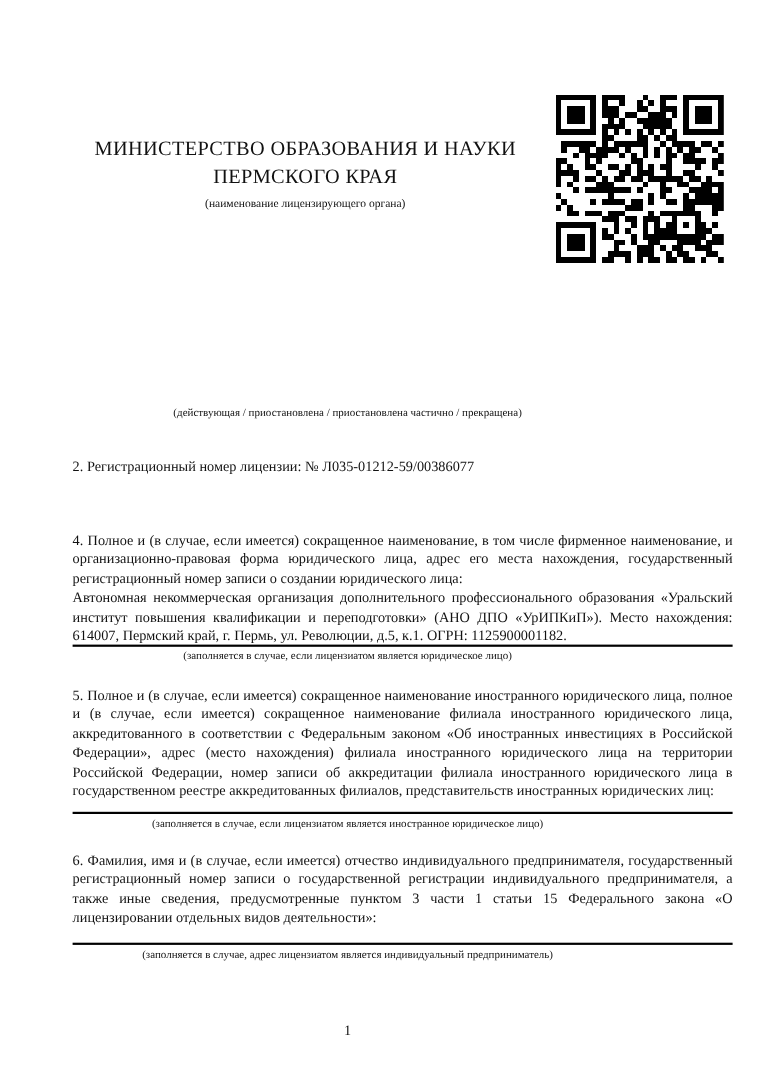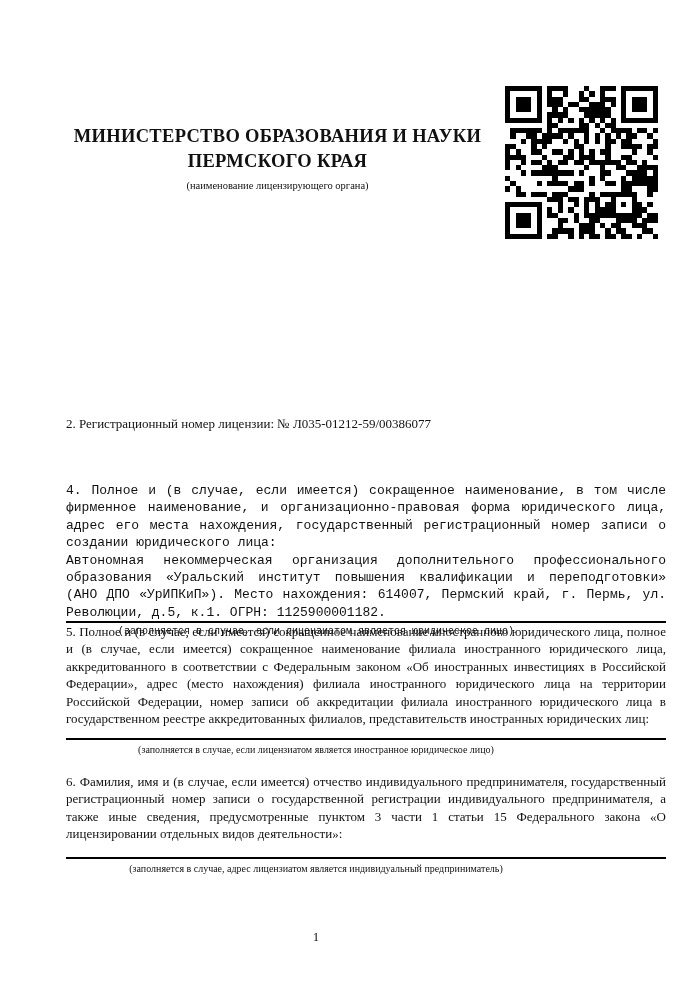--- a/index.html
+++ b/index.html
@@ -19,21 +19,21 @@
   .abs { position: absolute; }
 
   
   .header-block {
     left: 66px;
     top: 124px;
     width: 423px;
     text-align: center;
   }
   .ministry-line {
-    font-weight: bold;
+    font-weight: normal;
     font-size: 18.5px;
     line-height: 25px;
     letter-spacing: 0.3px;
   }
   .header-caption {
     font-size: 10.5px;
     line-height: 13px;
     margin-top: 5px;
     text-align: center;
   }
@@ -75,21 +75,21 @@
   .rule {
     width: 600px;
     height: 0;
     border: 0;
     border-top: 2px solid #000000;
     margin: 0;
   }
   #item1 { top: 367px; }
   #item2 { top: 415px; }
   #item3 { top: 448px; }
-  #item4 { top: 482px; font-family: Liberation Mono, monospace; }
+  #item4 { top: 482px; }
   #item5 { top: 623px; }
   #item6 { top: 773px; }
   #item7 { top: 893px; }
   #item5 .rule { margin-top: 11px; }
   #item5 .note { margin-top: 3px; }
   #item6 .rule { margin-top: 14px; }
   #item6 .note { margin-top: 3px; }
 
   .page-number {
     left: 66px;
@@ -112,20 +112,21 @@
   </div>
 
   <div class="abs qr-box">
     <svg id="qr-svg" viewBox="0 0 29 29" shape-rendering="crispEdges" xmlns="http://www.w3.org/2000/svg">
         <path d="M0 0h1v1h-1zM1 0h1v1h-1zM2 0h1v1h-1zM3 0h1v1h-1zM4 0h1v1h-1zM5 0h1v1h-1zM6 0h1v1h-1zM8 0h1v1h-1zM9 0h1v1h-1zM10 0h1v1h-1zM11 0h1v1h-1zM15 0h1v1h-1zM18 0h1v1h-1zM19 0h1v1h-1zM20 0h1v1h-1zM22 0h1v1h-1zM23 0h1v1h-1zM24 0h1v1h-1zM25 0h1v1h-1zM26 0h1v1h-1zM27 0h1v1h-1zM28 0h1v1h-1zM0 1h1v1h-1zM6 1h1v1h-1zM8 1h1v1h-1zM11 1h1v1h-1zM14 1h1v1h-1zM16 1h1v1h-1zM18 1h1v1h-1zM22 1h1v1h-1zM28 1h1v1h-1zM0 2h1v1h-1zM2 2h1v1h-1zM3 2h1v1h-1zM4 2h1v1h-1zM6 2h1v1h-1zM8 2h1v1h-1zM9 2h1v1h-1zM10 2h1v1h-1zM14 2h1v1h-1zM15 2h1v1h-1zM18 2h1v1h-1zM19 2h1v1h-1zM20 2h1v1h-1zM22 2h1v1h-1zM24 2h1v1h-1zM25 2h1v1h-1zM26 2h1v1h-1zM28 2h1v1h-1zM0 3h1v1h-1zM2 3h1v1h-1zM3 3h1v1h-1zM4 3h1v1h-1zM6 3h1v1h-1zM8 3h1v1h-1zM9 3h1v1h-1zM10 3h1v1h-1zM12 3h1v1h-1zM13 3h1v1h-1zM16 3h1v1h-1zM17 3h1v1h-1zM18 3h1v1h-1zM20 3h1v1h-1zM22 3h1v1h-1zM24 3h1v1h-1zM25 3h1v1h-1zM26 3h1v1h-1zM28 3h1v1h-1zM0 4h1v1h-1zM2 4h1v1h-1zM3 4h1v1h-1zM4 4h1v1h-1zM6 4h1v1h-1zM9 4h1v1h-1zM11 4h1v1h-1zM14 4h1v1h-1zM15 4h1v1h-1zM16 4h1v1h-1zM17 4h1v1h-1zM18 4h1v1h-1zM19 4h1v1h-1zM22 4h1v1h-1zM24 4h1v1h-1zM25 4h1v1h-1zM26 4h1v1h-1zM28 4h1v1h-1zM0 5h1v1h-1zM6 5h1v1h-1zM8 5h1v1h-1zM9 5h1v1h-1zM10 5h1v1h-1zM11 5h1v1h-1zM15 5h1v1h-1zM16 5h1v1h-1zM17 5h1v1h-1zM18 5h1v1h-1zM19 5h1v1h-1zM22 5h1v1h-1zM28 5h1v1h-1zM0 6h1v1h-1zM1 6h1v1h-1zM2 6h1v1h-1zM3 6h1v1h-1zM4 6h1v1h-1zM5 6h1v1h-1zM6 6h1v1h-1zM8 6h1v1h-1zM10 6h1v1h-1zM12 6h1v1h-1zM14 6h1v1h-1zM16 6h1v1h-1zM18 6h1v1h-1zM20 6h1v1h-1zM22 6h1v1h-1zM23 6h1v1h-1zM24 6h1v1h-1zM25 6h1v1h-1zM26 6h1v1h-1zM27 6h1v1h-1zM28 6h1v1h-1zM8 7h1v1h-1zM9 7h1v1h-1zM14 7h1v1h-1zM15 7h1v1h-1zM17 7h1v1h-1zM19 7h1v1h-1zM20 7h1v1h-1zM1 8h1v1h-1zM2 8h1v1h-1zM3 8h1v1h-1zM4 8h1v1h-1zM5 8h1v1h-1zM6 8h1v1h-1zM8 8h1v1h-1zM10 8h1v1h-1zM11 8h1v1h-1zM12 8h1v1h-1zM13 8h1v1h-1zM14 8h1v1h-1zM15 8h1v1h-1zM18 8h1v1h-1zM20 8h1v1h-1zM21 8h1v1h-1zM22 8h1v1h-1zM23 8h1v1h-1zM25 8h1v1h-1zM26 8h1v1h-1zM28 8h1v1h-1zM1 9h1v1h-1zM4 9h1v1h-1zM5 9h1v1h-1zM7 9h1v1h-1zM8 9h1v1h-1zM9 9h1v1h-1zM10 9h1v1h-1zM12 9h1v1h-1zM15 9h1v1h-1zM17 9h1v1h-1zM19 9h1v1h-1zM21 9h1v1h-1zM23 9h1v1h-1zM24 9h1v1h-1zM27 9h1v1h-1zM3 10h1v1h-1zM5 10h1v1h-1zM6 10h1v1h-1zM7 10h1v1h-1zM8 10h1v1h-1zM11 10h1v1h-1zM13 10h1v1h-1zM15 10h1v1h-1zM17 10h1v1h-1zM19 10h1v1h-1zM20 10h1v1h-1zM22 10h1v1h-1zM23 10h1v1h-1zM28 10h1v1h-1zM0 11h1v1h-1zM1 11h1v1h-1zM5 11h1v1h-1zM7 11h1v1h-1zM13 11h1v1h-1zM14 11h1v1h-1zM19 11h1v1h-1zM22 11h1v1h-1zM23 11h1v1h-1zM24 11h1v1h-1zM25 11h1v1h-1zM27 11h1v1h-1zM28 11h1v1h-1zM0 12h1v1h-1zM2 12h1v1h-1zM5 12h1v1h-1zM6 12h1v1h-1zM9 12h1v1h-1zM10 12h1v1h-1zM12 12h1v1h-1zM14 12h1v1h-1zM16 12h1v1h-1zM18 12h1v1h-1zM19 12h1v1h-1zM24 12h1v1h-1zM27 12h1v1h-1zM0 13h1v1h-1zM1 13h1v1h-1zM2 13h1v1h-1zM3 13h1v1h-1zM7 13h1v1h-1zM11 13h1v1h-1zM12 13h1v1h-1zM14 13h1v1h-1zM15 13h1v1h-1zM16 13h1v1h-1zM19 13h1v1h-1zM22 13h1v1h-1zM23 13h1v1h-1zM28 13h1v1h-1zM0 14h1v1h-1zM3 14h1v1h-1zM5 14h1v1h-1zM6 14h1v1h-1zM8 14h1v1h-1zM10 14h1v1h-1zM11 14h1v1h-1zM13 14h1v1h-1zM14 14h1v1h-1zM16 14h1v1h-1zM17 14h1v1h-1zM18 14h1v1h-1zM19 14h1v1h-1zM20 14h1v1h-1zM21 14h1v1h-1zM23 14h1v1h-1zM24 14h1v1h-1zM26 14h1v1h-1zM0 15h1v1h-1zM2 15h1v1h-1zM7 15h1v1h-1zM8 15h1v1h-1zM9 15h1v1h-1zM15 15h1v1h-1zM18 15h1v1h-1zM21 15h1v1h-1zM22 15h1v1h-1zM25 15h1v1h-1zM26 15h1v1h-1zM27 15h1v1h-1zM28 15h1v1h-1zM3 16h1v1h-1zM5 16h1v1h-1zM6 16h1v1h-1zM7 16h1v1h-1zM8 16h1v1h-1zM9 16h1v1h-1zM10 16h1v1h-1zM11 16h1v1h-1zM12 16h1v1h-1zM14 16h1v1h-1zM18 16h1v1h-1zM19 16h1v1h-1zM23 16h1v1h-1zM24 16h1v1h-1zM25 16h1v1h-1zM26 16h1v1h-1zM28 16h1v1h-1zM0 17h1v1h-1zM9 17h1v1h-1zM16 17h1v1h-1zM18 17h1v1h-1zM22 17h1v1h-1zM24 17h1v1h-1zM25 17h1v1h-1zM26 17h1v1h-1zM27 17h1v1h-1zM28 17h1v1h-1zM1 18h1v1h-1zM6 18h1v1h-1zM8 18h1v1h-1zM9 18h1v1h-1zM10 18h1v1h-1zM11 18h1v1h-1zM13 18h1v1h-1zM14 18h1v1h-1zM16 18h1v1h-1zM19 18h1v1h-1zM20 18h1v1h-1zM22 18h1v1h-1zM23 18h1v1h-1zM24 18h1v1h-1zM25 18h1v1h-1zM26 18h1v1h-1zM27 18h1v1h-1zM28 18h1v1h-1zM0 19h1v1h-1zM2 19h1v1h-1zM12 19h1v1h-1zM13 19h1v1h-1zM14 19h1v1h-1zM22 19h1v1h-1zM23 19h1v1h-1zM27 19h1v1h-1zM28 19h1v1h-1zM2 20h1v1h-1zM3 20h1v1h-1zM5 20h1v1h-1zM6 20h1v1h-1zM7 20h1v1h-1zM9 20h1v1h-1zM10 20h1v1h-1zM11 20h1v1h-1zM16 20h1v1h-1zM18 20h1v1h-1zM19 20h1v1h-1zM20 20h1v1h-1zM21 20h1v1h-1zM22 20h1v1h-1zM23 20h1v1h-1zM24 20h1v1h-1zM27 20h1v1h-1zM8 21h1v1h-1zM9 21h1v1h-1zM10 21h1v1h-1zM12 21h1v1h-1zM13 21h1v1h-1zM15 21h1v1h-1zM16 21h1v1h-1zM17 21h1v1h-1zM20 21h1v1h-1zM24 21h1v1h-1zM0 22h1v1h-1zM1 22h1v1h-1zM2 22h1v1h-1zM3 22h1v1h-1zM4 22h1v1h-1zM5 22h1v1h-1zM6 22h1v1h-1zM10 22h1v1h-1zM13 22h1v1h-1zM15 22h1v1h-1zM17 22h1v1h-1zM19 22h1v1h-1zM20 22h1v1h-1zM22 22h1v1h-1zM24 22h1v1h-1zM25 22h1v1h-1zM27 22h1v1h-1zM0 23h1v1h-1zM6 23h1v1h-1zM8 23h1v1h-1zM10 23h1v1h-1zM12 23h1v1h-1zM15 23h1v1h-1zM17 23h1v1h-1zM18 23h1v1h-1zM19 23h1v1h-1zM20 23h1v1h-1zM24 23h1v1h-1zM25 23h1v1h-1zM26 23h1v1h-1zM0 24h1v1h-1zM2 24h1v1h-1zM3 24h1v1h-1zM4 24h1v1h-1zM6 24h1v1h-1zM8 24h1v1h-1zM9 24h1v1h-1zM13 24h1v1h-1zM15 24h1v1h-1zM16 24h1v1h-1zM17 24h1v1h-1zM18 24h1v1h-1zM19 24h1v1h-1zM20 24h1v1h-1zM21 24h1v1h-1zM22 24h1v1h-1zM23 24h1v1h-1zM24 24h1v1h-1zM25 24h1v1h-1zM27 24h1v1h-1zM28 24h1v1h-1zM0 25h1v1h-1zM2 25h1v1h-1zM3 25h1v1h-1zM4 25h1v1h-1zM6 25h1v1h-1zM10 25h1v1h-1zM11 25h1v1h-1zM13 25h1v1h-1zM16 25h1v1h-1zM17 25h1v1h-1zM21 25h1v1h-1zM22 25h1v1h-1zM23 25h1v1h-1zM24 25h1v1h-1zM26 25h1v1h-1zM27 25h1v1h-1zM28 25h1v1h-1zM0 26h1v1h-1zM2 26h1v1h-1zM3 26h1v1h-1zM4 26h1v1h-1zM6 26h1v1h-1zM10 26h1v1h-1zM14 26h1v1h-1zM15 26h1v1h-1zM16 26h1v1h-1zM18 26h1v1h-1zM20 26h1v1h-1zM21 26h1v1h-1zM24 26h1v1h-1zM25 26h1v1h-1zM26 26h1v1h-1zM0 27h1v1h-1zM6 27h1v1h-1zM9 27h1v1h-1zM10 27h1v1h-1zM11 27h1v1h-1zM12 27h1v1h-1zM14 27h1v1h-1zM15 27h1v1h-1zM16 27h1v1h-1zM19 27h1v1h-1zM21 27h1v1h-1zM22 27h1v1h-1zM26 27h1v1h-1zM27 27h1v1h-1zM0 28h1v1h-1zM1 28h1v1h-1zM2 28h1v1h-1zM3 28h1v1h-1zM4 28h1v1h-1zM5 28h1v1h-1zM6 28h1v1h-1zM8 28h1v1h-1zM9 28h1v1h-1zM12 28h1v1h-1zM14 28h1v1h-1zM16 28h1v1h-1zM17 28h1v1h-1zM19 28h1v1h-1zM20 28h1v1h-1zM22 28h1v1h-1zM23 28h1v1h-1zM25 28h1v1h-1zM28 28h1v1h-1z" fill="#000000"></path>
       </svg>
   </div>
 
 
   <div id="item1" class="abs item">
+    <div class="note note-gap">(действующая / приостановлена / приостановлена частично / прекращена)</div>
   </div>
 
   <div id="item2" class="abs item">
     <div>2. Регистрационный номер лицензии: № Л035-01212-59/00386077</div>
   </div>
 
 
   <div id="item4" class="abs item">
     <div class="just">4. Полное и (в случае, если имеется) сокращенное наименование, в том числе фирменное наименование, и организационно-правовая форма юридического лица, адрес его места нахождения, государственный регистрационный номер записи о создании юридического лица:</div>
     <div class="just">Автономная некоммерческая организация дополнительного профессионального образования «Уральский институт повышения квалификации и переподготовки» (АНО ДПО «УрИПКиП»). Место нахождения: 614007, Пермский край, г. Пермь, ул. Революции, д.5, к.1. ОГРН: 1125900001182.</div>

